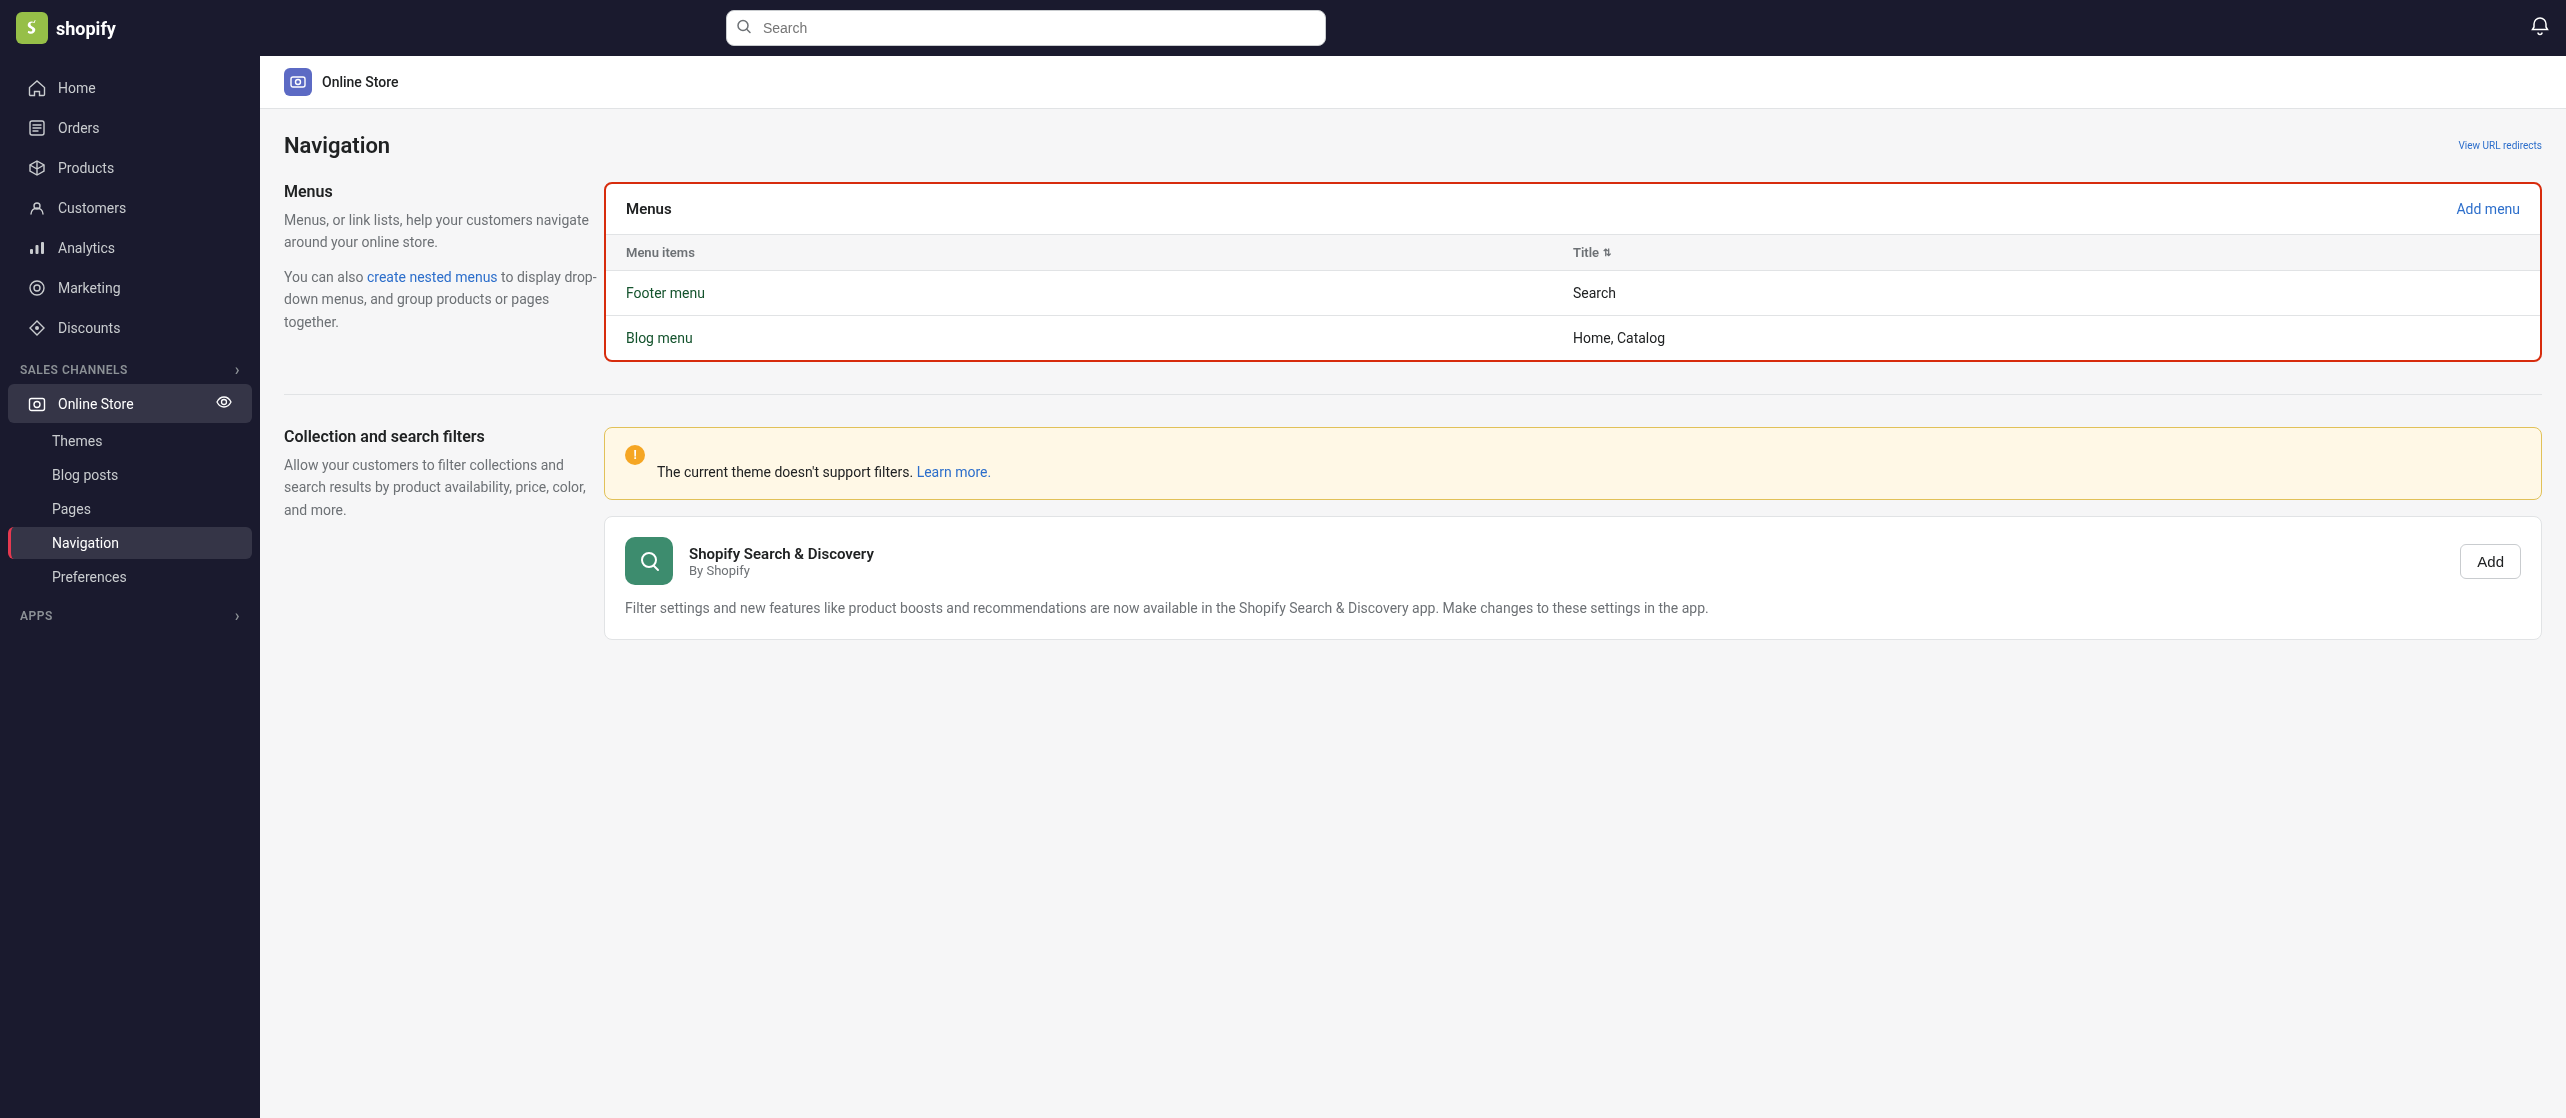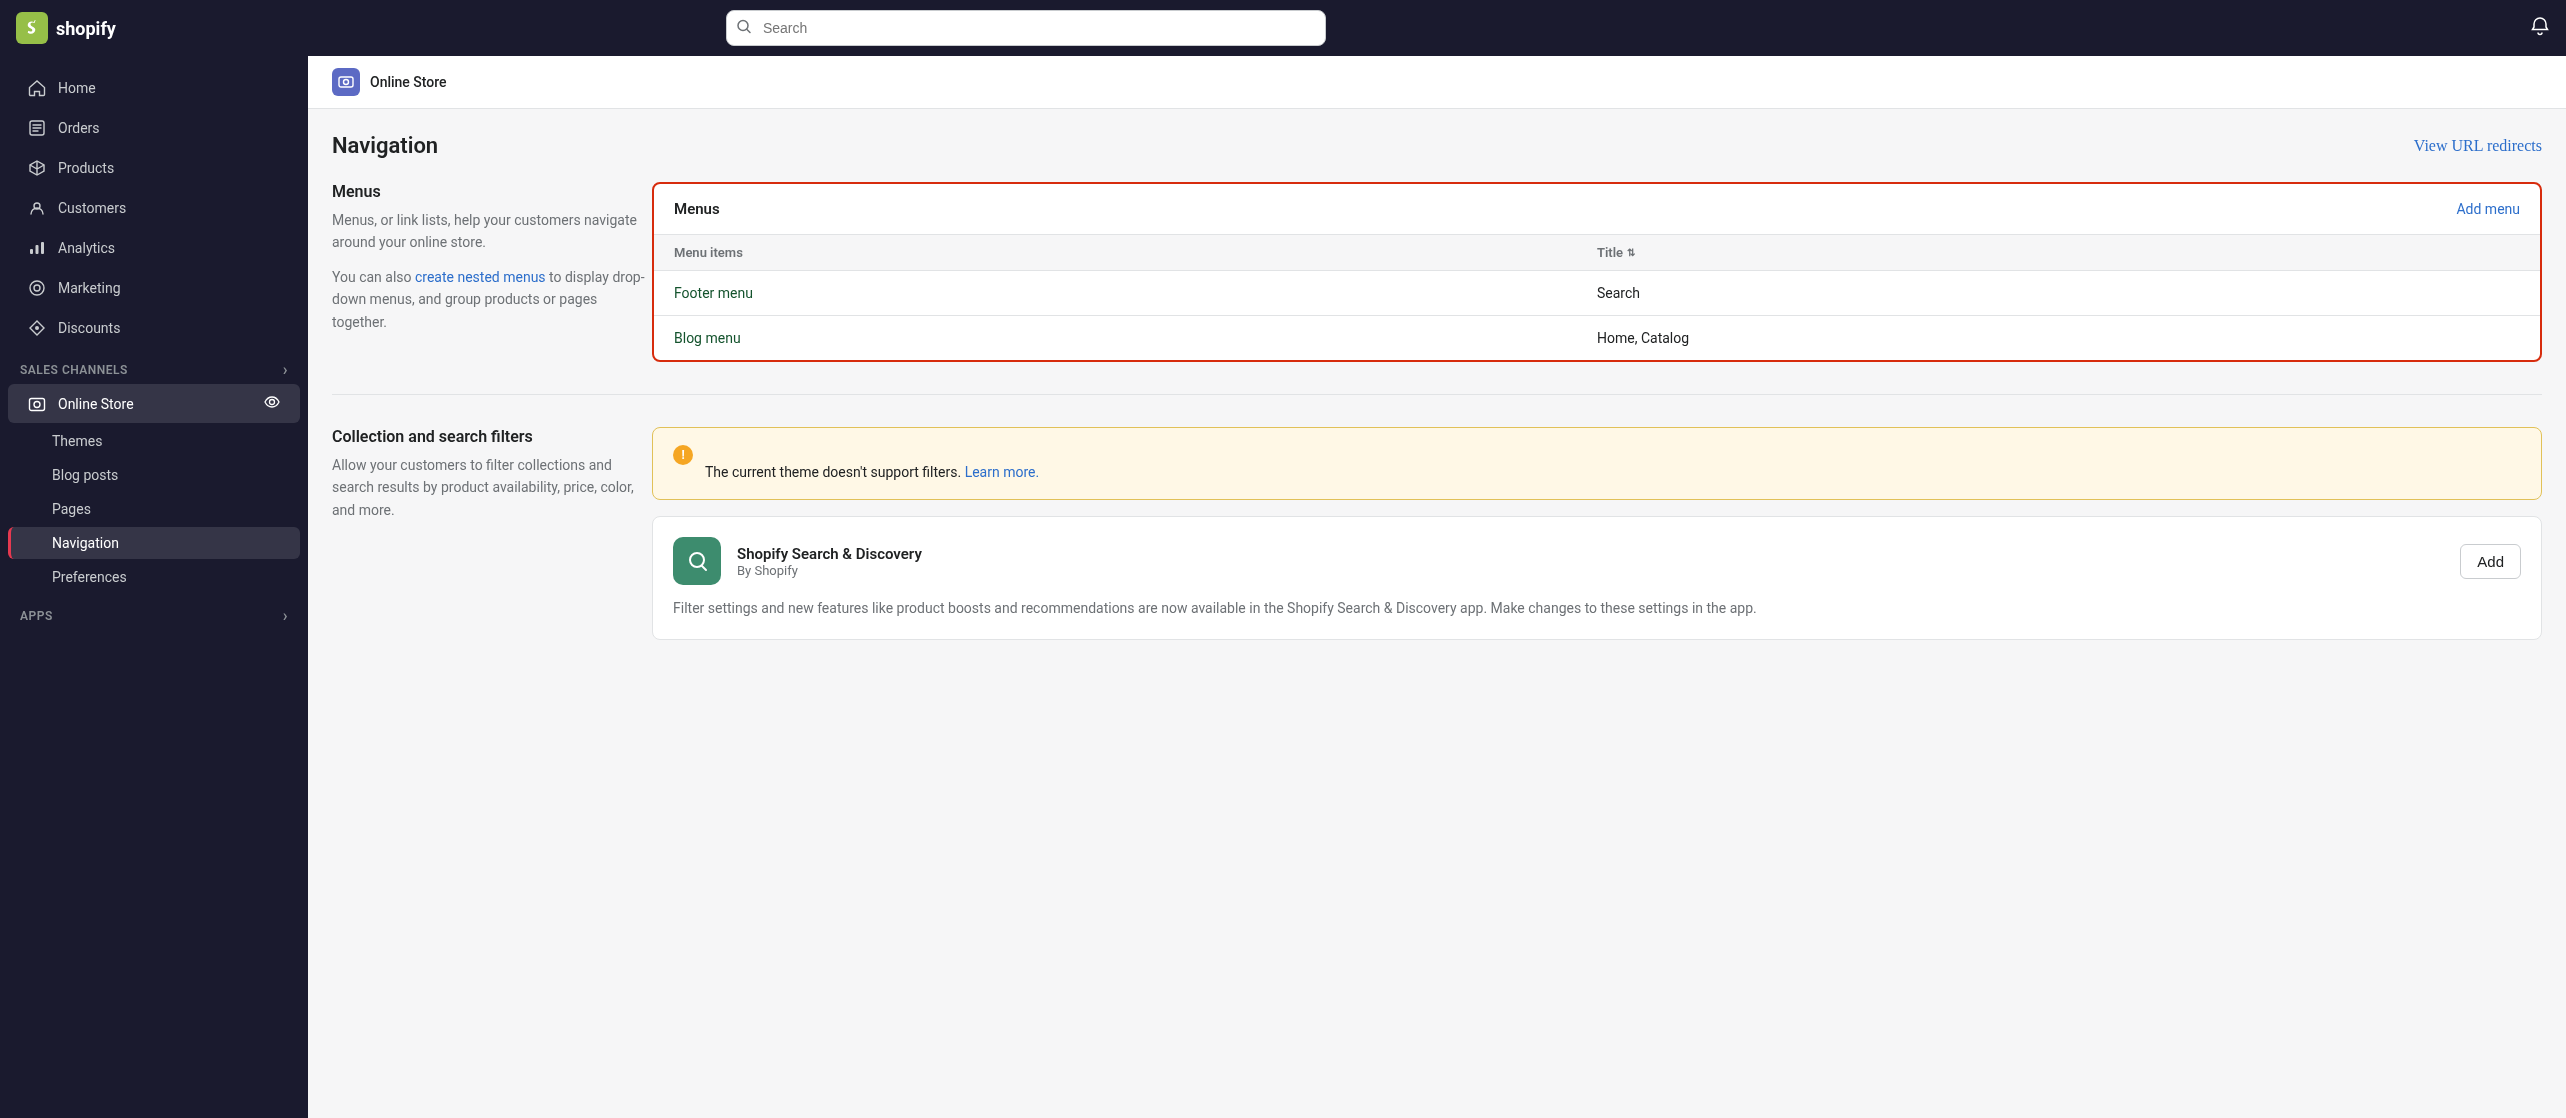--- a/index.html
+++ b/index.html
@@ -60,21 +60,21 @@
 
     
     .layout {
       display: flex;
       flex: 1;
       overflow: hidden;
     }
 
     
     .sidebar {
-      width: 308px;
+      width: 260px;
       background: #1a1a2e;
       color: #e3e3e3;
       display: flex;
       flex-direction: column;
       overflow-y: auto;
       flex-shrink: 0;
     }
     .sidebar-nav-item {
       display: flex;
       align-items: center;
@@ -160,24 +160,23 @@
       justify-content: space-between;
       margin-bottom: 24px;
     }
     .page-title {
       font-size: 22px;
       font-weight: 600;
       color: #202223;
     }
     .view-url-link {
       color: #2c6ecb;
-      font-size: 16px;
+      font-size: 10px;
       text-decoration: none;
       cursor: pointer;
-      font-family: Liberation Serif, serif;
     }
 
     
     .two-col {
       display: grid;
       grid-template-columns: 320px 1fr;
       align-items: start;
     }
     .left-col {}
     .right-col {}

